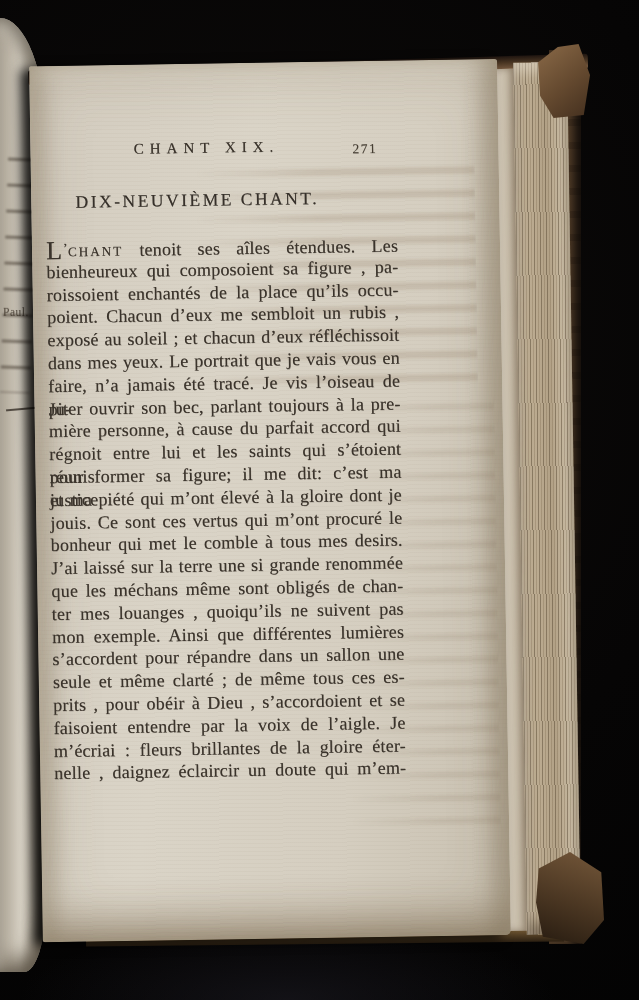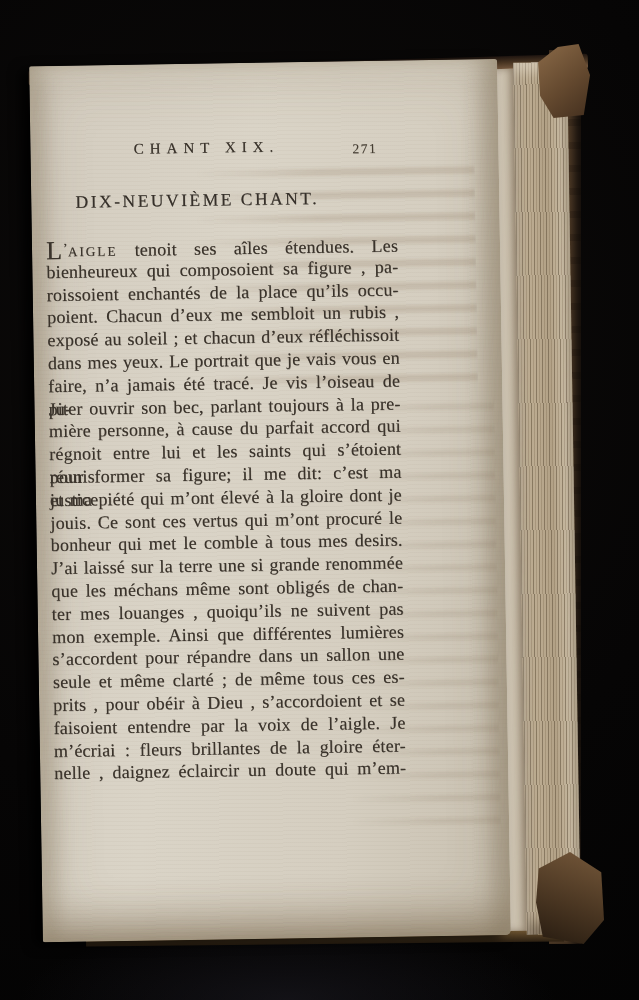--- a/index.html
+++ b/index.html
@@ -138,20 +138,25 @@
   .apos{font-size:14px;vertical-align:4px;}
   .sc{font-size:13.2px;letter-spacing:2px;vertical-align:.5px;}
 </style>
 </head>
 <body>
 
 <div class="scene">
 
   <div class="cloth"></div>
 
+  <div class="prev-page">
+    <div class="prev-ghosts"></div>
+    <div class="prev-frag">Paul.</div>
+    <div class="prev-rule"></div>
+  </div>
 
   <div class="top-edge"></div>
   <div class="cover-band"></div>
   <div class="bottom-sliver"></div>
 
   <div class="book-block">
     <div class="page2"></div>
     <div class="fore-edge"></div>
 
     <div class="page">
@@ -159,21 +164,21 @@
       <div class="ghost-right"></div>
 
       <div class="running-header">CHANT XIX.</div>
 
       <div class="folio">271</div>
 
       <h1 class="chapter-title">DIX-NEUVIÈME CHANT.</h1>
 
       <div class="body-text">
         <div class="line">
-          <span class="dropcap">L</span><span class="apos">’</span><span class="sc">AIGLE</span>
+          <span class="dropcap">L</span><span class="apos">’</span><span class="sc">CHANT</span>
           <span>tenoit ses aîles étendues. Les</span>
         </div>
         <div>
             <div class="line">bienheureux qui composoient sa figure , pa-</div>
             <div class="line">roissoient enchantés de la place qu’ils occu-</div>
             <div class="line">poient. Chacun d’eux me sembloit un rubis ,</div>
             <div class="line">exposé au soleil ; et chacun d’eux réfléchissoit</div>
             <div class="line">dans mes yeux. Le portrait que je vais vous en</div>
             <div class="line">faire, n’a jamais été tracé. Je vis l’oiseau de Ju-</div>
             <div class="line">piter ouvrir son bec, parlant toujours à la pre-</div>

